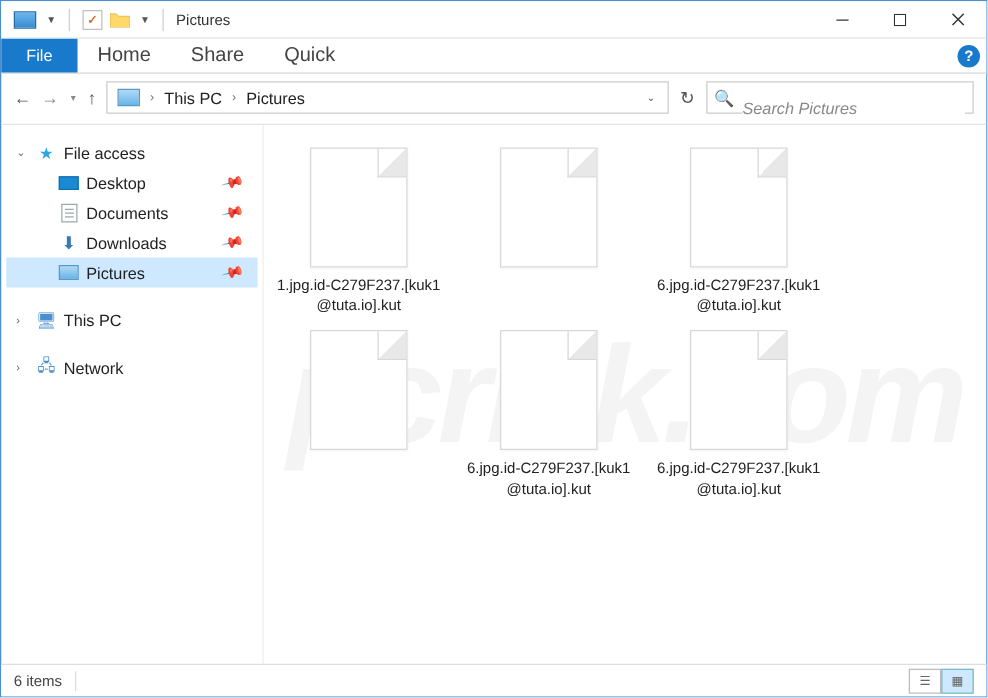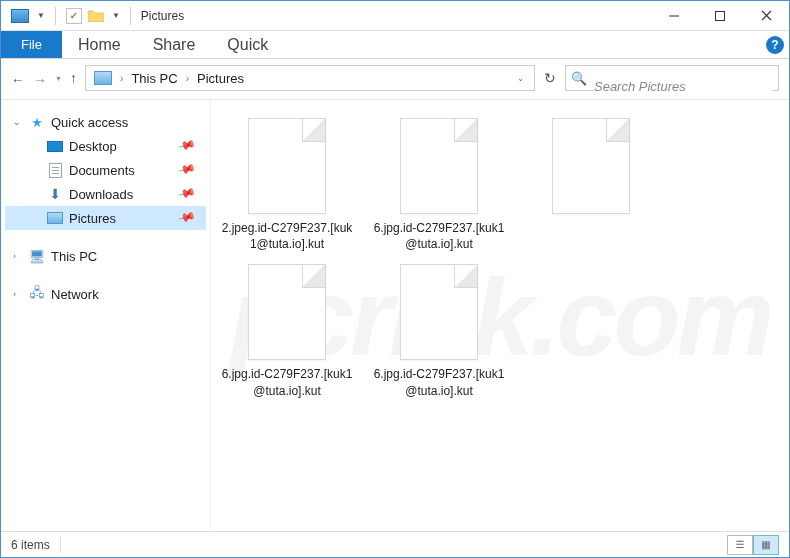--- a/index.html
+++ b/index.html
@@ -152,21 +152,21 @@
 
   <div class="divider"></div>
 
   <div class="body">
 
     <div class="sidebar">
       <div class="tree-group">
         <div class="tree-item root">
           <span class="tree-caret">⌄</span>
           <span class="ti-icon ic-star">★</span>
-          <span>Quick access</span>
+          <span>File access</span>
         </div>
         <div class="tree-item child">
           <span class="ti-icon">
               <span class="ic-desktop"></span>
             </span>
           <span>Desktop</span>
           <span class="pin">📌</span>
         </div>
         <div class="tree-item child">
           <span class="ti-icon">
@@ -204,21 +204,24 @@
           <span>Network</span>
         </div>
       </div>
     </div>
 
     <div class="content">
       <div class="wm">pcrisk.com</div>
       <div class="grid" style="position:relative;z-index:1;">
         <div class="fileitem">
             <div class="thumb"></div>
-            <div class="fname">2.jpeg.id-C279F237.[kuk1@tuta.io].kut</div>
+            <div class="fname">1.jpg.id-C279F237.[kuk1@tuta.io].kut</div>
+          </div>
+        <div class="fileitem">
+            <div class="thumb"></div>
           </div>
         <div class="fileitem">
             <div class="thumb"></div>
             <div class="fname">6.jpg.id-C279F237.[kuk1@tuta.io].kut</div>
           </div>
         <div class="fileitem">
             <div class="thumb"></div>
           </div>
         <div class="fileitem">
             <div class="thumb"></div>

